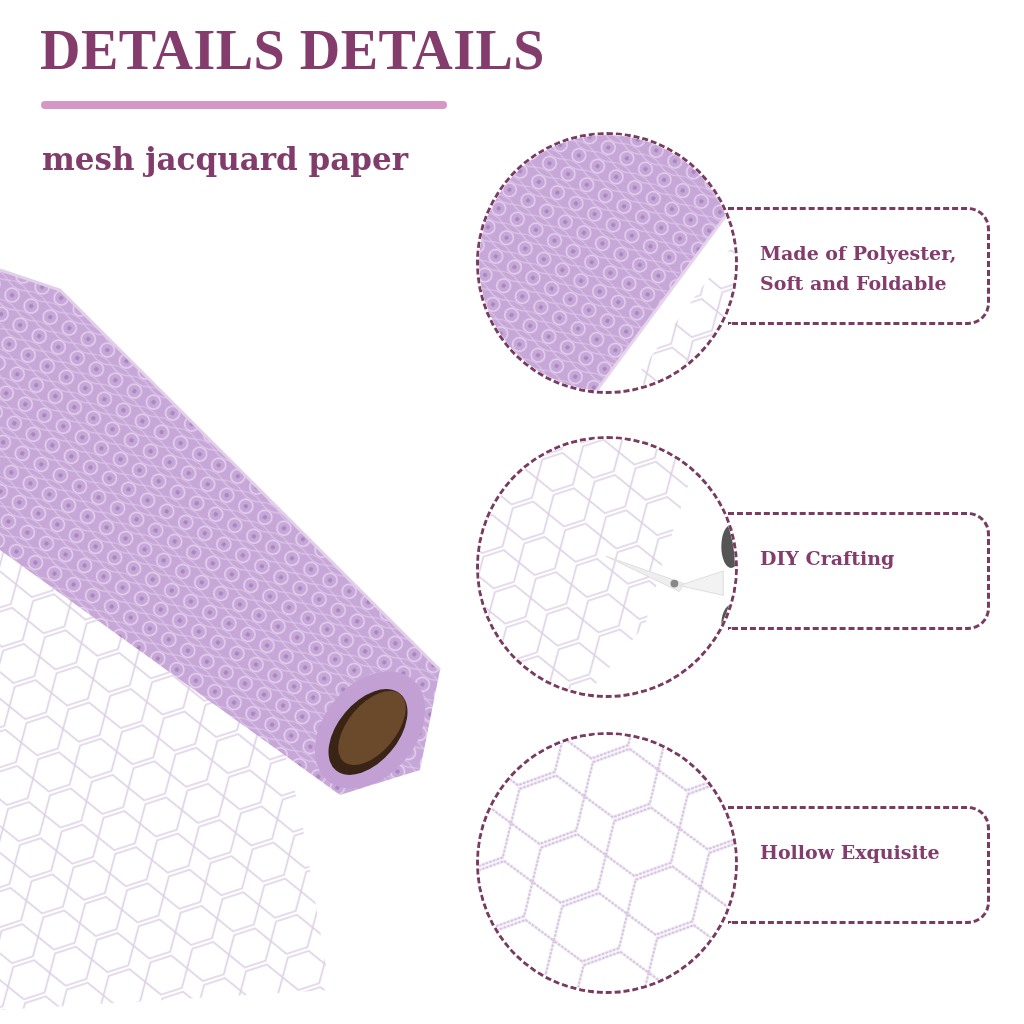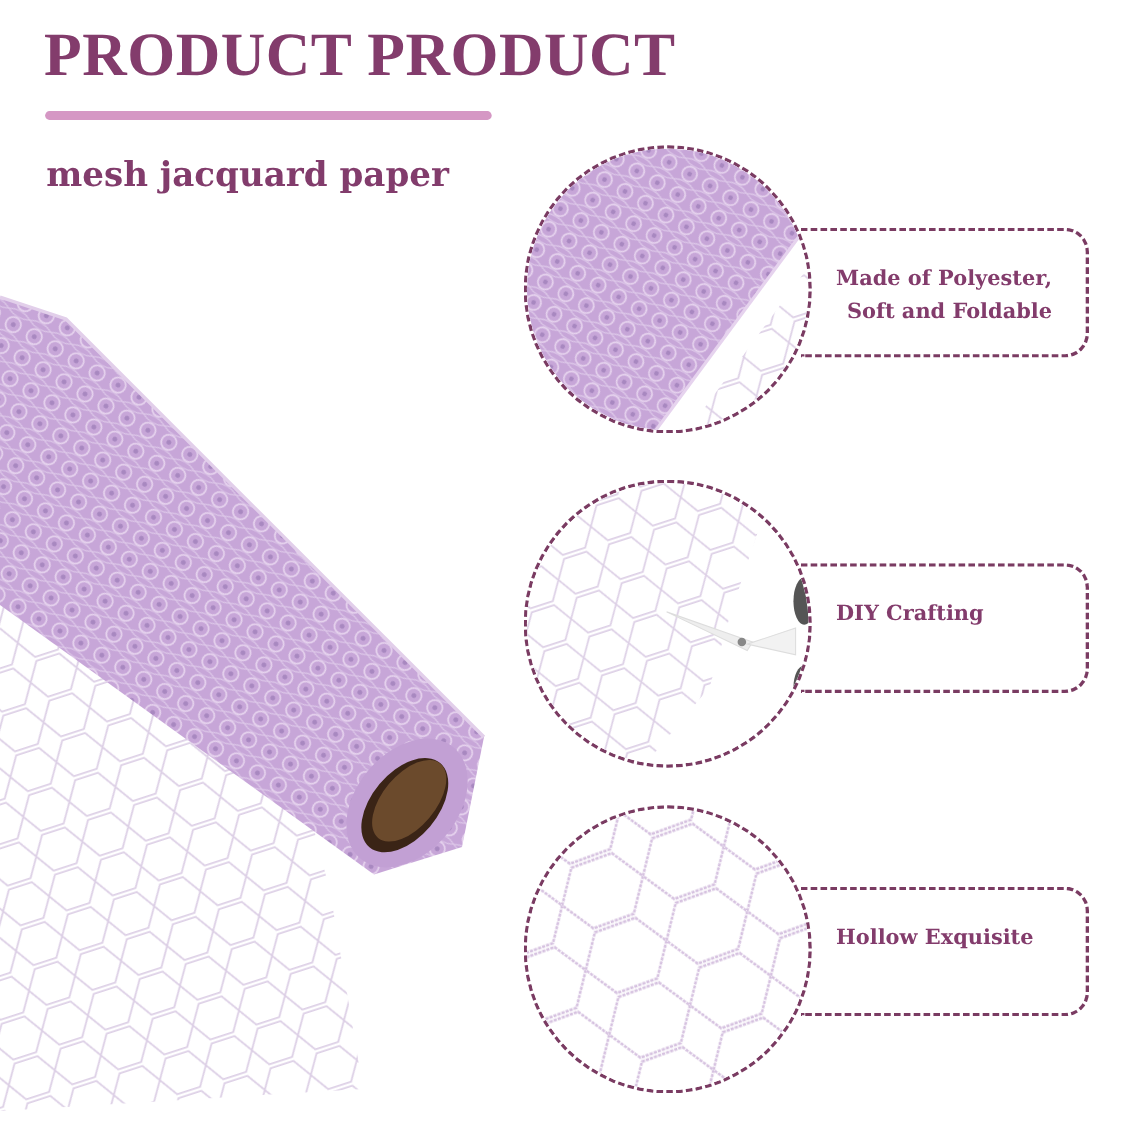--- a/index.html
+++ b/index.html
@@ -17,26 +17,26 @@
   .subtitle span { display:block; }
   .roll { position:absolute; left:0; top:250px; width:460px; height:760px; }
   .circle { position:absolute; width:262px; height:262px; border-radius:50%;
             border:3px dashed #7a3b62; overflow:hidden; background:#fff; box-sizing:border-box; }
   .circle svg { width:100%; height:100%; display:block; }
   .callout { position:absolute; left:728px; width:262px; height:118px;
              border:3px dashed #7a3b62; border-left:none; border-radius:0 22px 22px 0;
              box-sizing:border-box; }
   .callout-text { position:absolute; left:32px; top:28px; font-family:"DejaVu Serif", serif;
                   font-weight:bold; font-size:19px; line-height:30px; color:#833c6c; }
-  .callout-text span { display:block; white-space:nowrap;text-align:right; }
+  .callout-text span { display:block; white-space:nowrap; }
 </style>
 </head>
 <body>
 
-<h1 class="title">PRODUCT PRODUCT</h1>
+<h1 class="title">DETAILS DETAILS</h1>
 <div class="title-rule"></div>
 
 <h2 class="subtitle">
   <span>mesh jacquard paper</span>
 </h2>
 
 <div class="roll">
   <svg viewBox="0 0 460 760" width="460" height="760">
     <defs>
       <pattern id="openNet" width="44" height="38" patternUnits="userSpaceOnUse" patternTransform="rotate(-18)">

